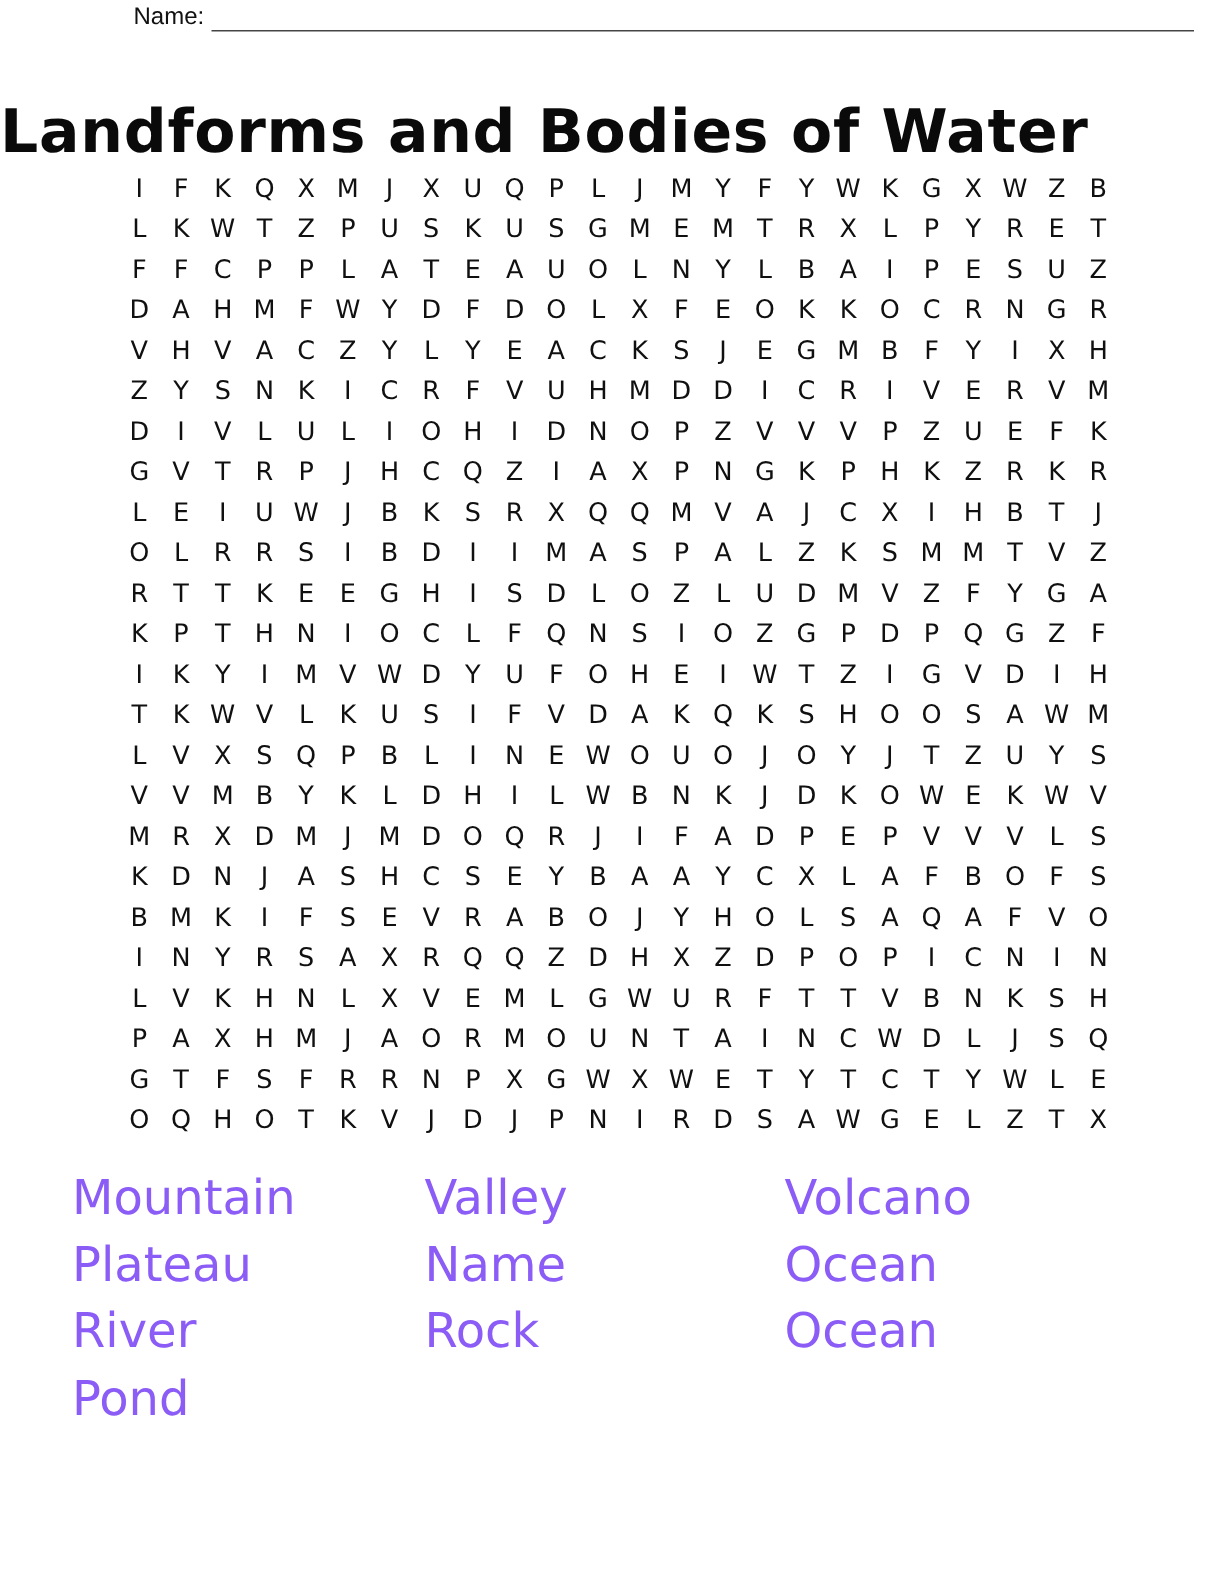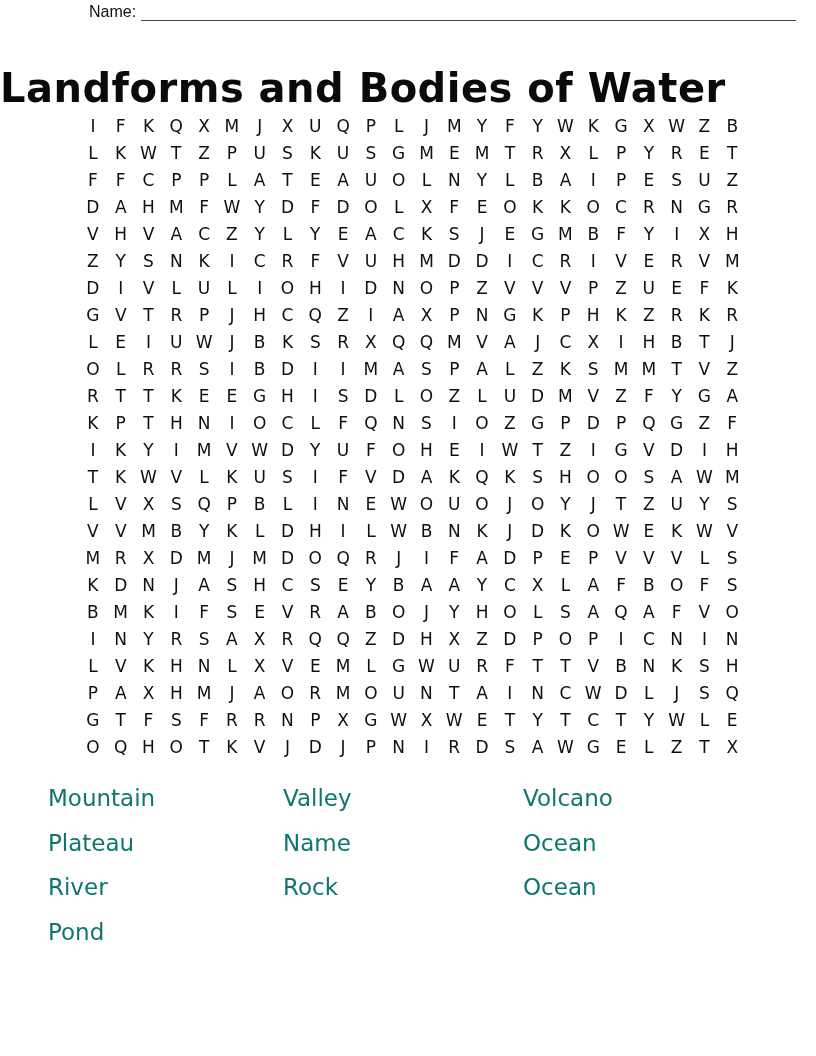--- a/index.html
+++ b/index.html
@@ -74,23 +74,23 @@
 
   
   .words {
     position: absolute;
     top: 776px;
     left: 48px;
     width: 710px;
     display: grid;
     grid-template-columns: 235px 240px 235px;
     grid-auto-rows: 44.5px;
-    font-size: 23px;
+    font-size: 32px;
     font-weight: 500;
-    color: #0f766e;
+    color: #8b5cf6;
     text-align: right;
   }
   .word {
     display: flex;
     align-items: center;
   }
 </style>
 </head>
 <body>
 

